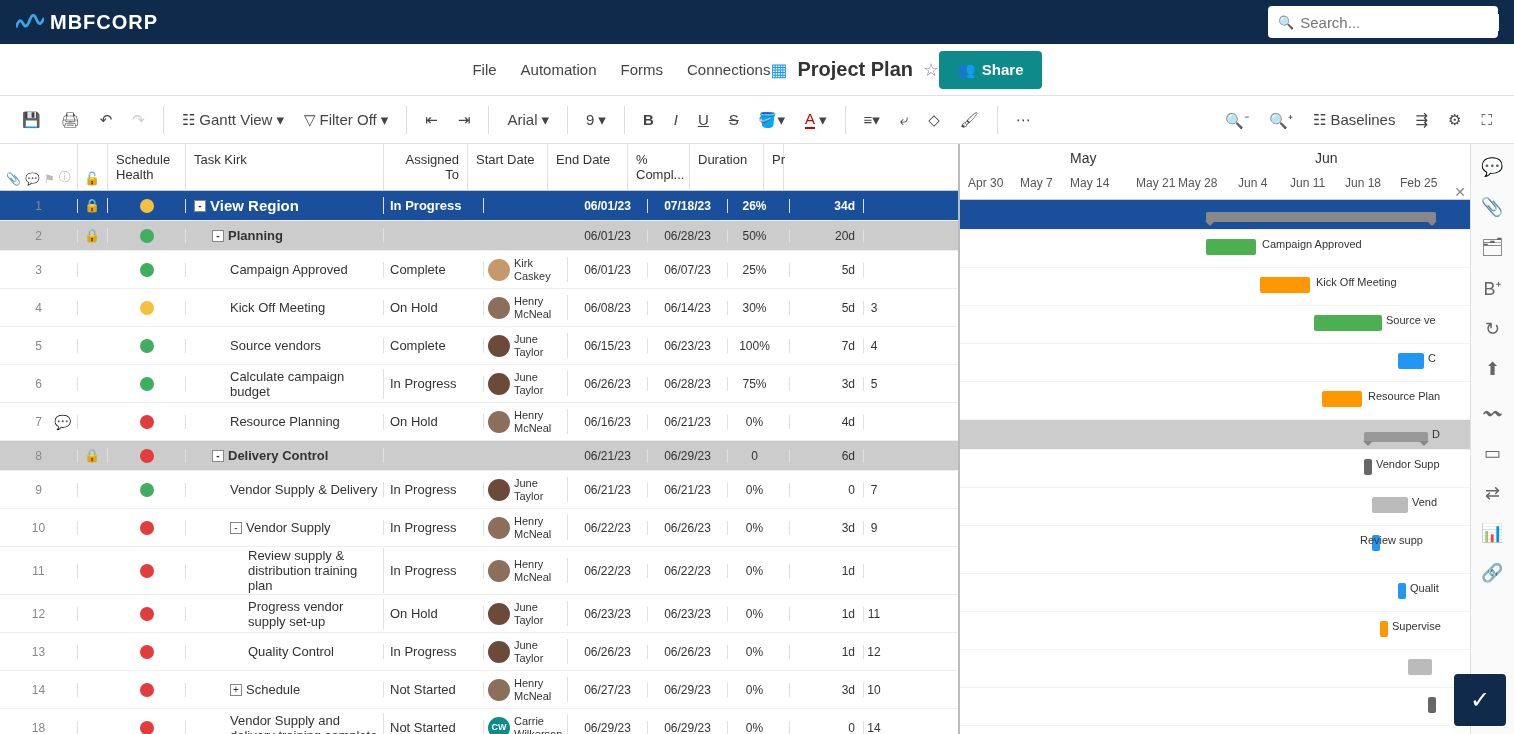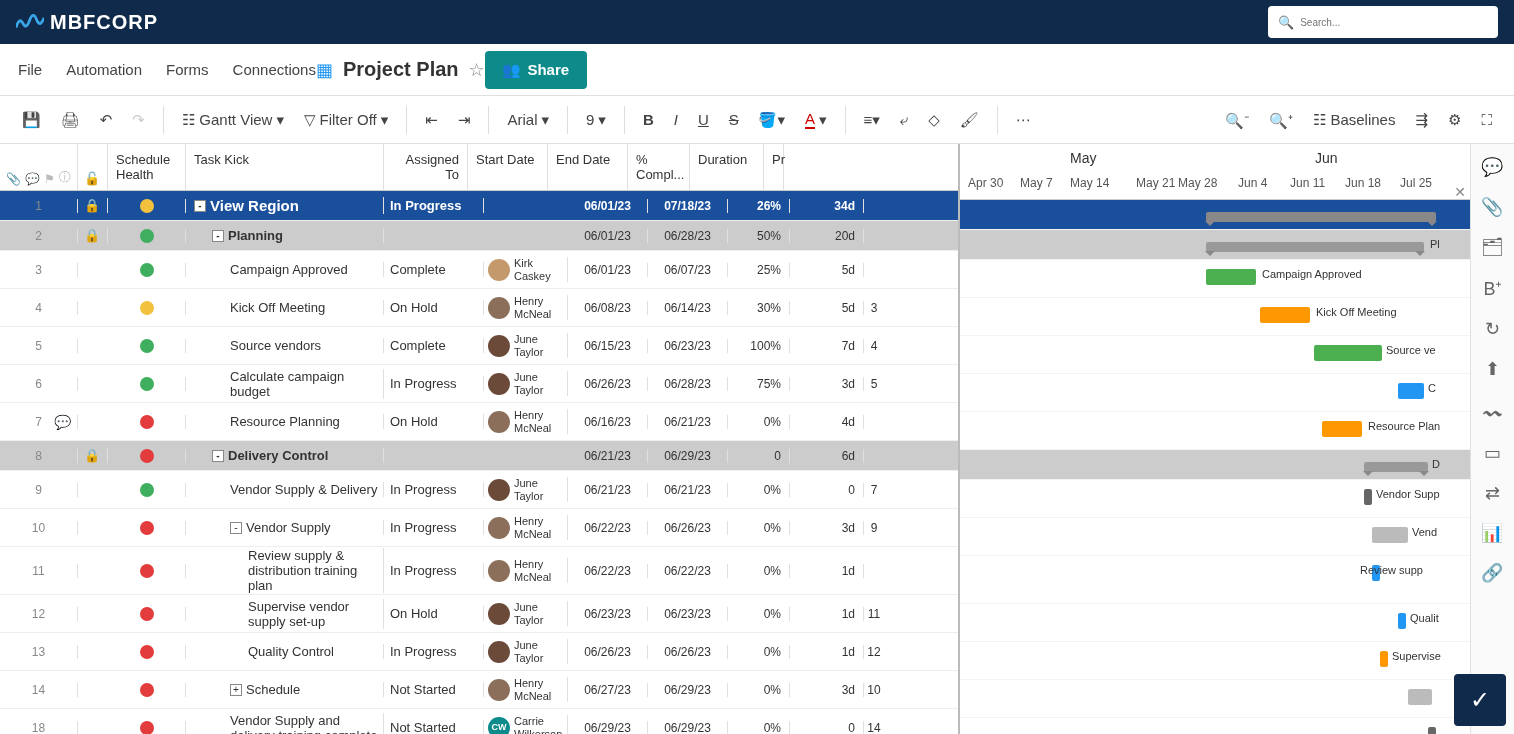--- a/index.html
+++ b/index.html
@@ -4,24 +4,24 @@
 <style>
 * { box-sizing: border-box; margin: 0; padding: 0; }
 body { font-family: Arial, sans-serif; font-size: 13px; color: #333; background: #fff; overflow: hidden; }
 .app { width: 1514px; height: 734px; display: flex; flex-direction: column; }
 
 
 .topbar { background: #0f2a4a; height: 44px; display: flex; align-items: center; padding: 0 16px; justify-content: space-between; }
 .brand { color: #fff; font-size: 20px; font-weight: bold; letter-spacing: 1px; display: flex; align-items: center; gap: 6px; }
 .brand-logo { width: 28px; height: 18px; }
 .search-box { background: #fff; border-radius: 4px; height: 32px; width: 230px; display: flex; align-items: center; padding: 0 10px; gap: 6px; }
-.search-box input { border: none; outline: none; font-size: 10px; flex: 1; }
-
-
-.menubar { height: 52px; display: flex; align-items: center; padding: 0 18px; border-bottom: 1px solid #e0e0e0; justify-content: flex-start; }
+.search-box input { border: none; outline: none; font-size: 15px; flex: 1; }
+
+
+.menubar { height: 52px; display: flex; align-items: center; padding: 0 36px; border-bottom: 1px solid #e0e0e0; justify-content: center; }
 .menubar-left { display: flex; gap: 24px; }
 .menubar-left a { color: #444; text-decoration: none; font-size: 15px; cursor: pointer; }
 .menubar-center { display: flex; align-items: center; gap: 10px; }
 .doc-icon { color: #2196f3; font-size: 18px; }
 .doc-title { font-size: 20px; font-weight: bold; }
 .star-icon { color: #888; font-size: 18px; cursor: pointer; }
 .share-btn { background: #0d8a8a; color: #fff; border: none; border-radius: 4px; padding: 10px 18px; font-size: 15px; font-weight: bold; display: flex; align-items: center; gap: 6px; cursor: pointer; }
 
 
 .toolbar { height: 48px; display: flex; align-items: center; padding: 0 14px; border-bottom: 1px solid #e0e0e0; gap: 4px; }
@@ -57,21 +57,21 @@
 .row-group { background: #ccc; }
 .rownum-col { width: 78px; text-align: center; color: #888; font-size: 12px; border-right: 1px solid #e0e0e0; position: relative; display:flex;align-items:center;justify-content:center; }
 .lock-col { width: 30px; text-align: center; border-right: 1px solid #e0e0e0; color:#888; }
 .health-col { width: 78px; display: flex; justify-content: center; border-right: 1px solid #e0e0e0; }
 .health-dot { width: 14px; height: 14px; border-radius: 50%; }
 .task-col { width: 198px; padding-left: 8px; border-right: 1px solid #e0e0e0; display:flex;align-items:center;gap:4px; }
 .status-col { width: 100px; padding-left: 6px; border-right: 1px solid #e0e0e0; }
 .assigned-col { width: 84px; padding-left: 4px; border-right: 1px solid #e0e0e0; display:flex;align-items:center;gap:4px; font-size:11px; line-height:1.1;}
 .avatar { width:22px; height:22px; border-radius:50%; background:#ccc; flex-shrink:0; display:flex;align-items:center;justify-content:center;font-size:9px;color:#fff;font-weight:bold;}
 .date-col { width: 80px; text-align: center; border-right: 1px solid #e0e0e0; font-size:12px;}
-.pct-col { width: 62px; text-align: right; padding-right:8px; border-right: 1px solid #e0e0e0; font-size:12px;}
+.pct-col { width: 62px; text-align: center; padding-right:8px; border-right: 1px solid #e0e0e0; font-size:12px;}
 .dur-col { width: 74px; text-align: right; padding-right:8px; border-right: 1px solid #e0e0e0; font-size:12px;}
 .pre-col { width: 20px; text-align: center; font-size:12px;}
 
 .row-selected .task-col { font-weight: bold; font-size:15px; }
 .row-selected .status-col { font-weight: bold; }
 .row-selected .date-col, .row-selected .pct-col, .row-selected .dur-col { font-weight: bold; }
 
 .row-group .task-col { font-weight: bold; }
 
 .expand-box { width:12px; height:12px; border:1px solid #888; display:inline-flex; align-items:center; justify-content:center; font-size:10px; line-height:1; cursor:pointer; background:#fff; color:#333;}
@@ -184,21 +184,21 @@
           <div class="rownum-col" style="display:flex;align-items:flex-end;justify-content:center;gap:4px;color:#bbb;padding-bottom:4px">
               <span>📎</span>
               <span>💬</span>
               <span>⚑</span>
               <span>ⓘ</span>
             </div>
           <div class="lock-col">
               <span>🔓</span>
             </div>
           <div class="col-header ch-health">Schedule Health</div>
-          <div class="col-header ch-task">Task Kick</div>
+          <div class="col-header ch-task">Task Kirk</div>
           <div class="col-header ch-assigned">Assigned To</div>
           <div class="col-header ch-start">Start Date</div>
           <div class="col-header ch-end">End Date</div>
           <div class="col-header ch-pct">% Compl...</div>
           <div class="col-header ch-dur">Duration</div>
           <div class="col-header ch-pre">Pr</div>
         </div>
         <div id="data-rows">
             <div class="data-row row-selected" style="height: 30px;">
     <div class="rownum-col">1</div>
@@ -415,21 +415,21 @@
     <div class="dur-col">1d</div>
     <div class="pre-col"></div>
             </div>
             <div class="data-row " style="height: 38px;">
     <div class="rownum-col">12</div>
     <div class="lock-col"></div>
     <div class="health-col">
                 <span class="health-dot" style="background:#e23c3c"></span>
               </div>
     <div class="task-col" style="padding-left:62px">
-                <span>Supervise vendor supply set-up</span>
+                <span>Progress vendor supply set-up</span>
               </div>
     <div class="status-col">On Hold</div>
     <div class="assigned-col">
                 <span class="avatar" style="background:#6b4a3a"></span>
                 <span>June Taylor</span>
               </div>
     <div class="date-col">06/23/23</div>
     <div class="date-col">06/23/23</div>
     <div class="pct-col">0%</div>
     <div class="dur-col">1d</div>
@@ -507,31 +507,27 @@
             </div>
           <div class="gantt-day-row" id="gantt-days">
               <span class="gantt-day" style="left: 8px;">Apr 30</span>
               <span class="gantt-day" style="left: 60px;">May 7</span>
               <span class="gantt-day" style="left: 110px;">May 14</span>
               <span class="gantt-day" style="left: 176px;">May 21</span>
               <span class="gantt-day" style="left: 218px;">May 28</span>
               <span class="gantt-day" style="left: 278px;">Jun 4</span>
               <span class="gantt-day" style="left: 330px;">Jun 11</span>
               <span class="gantt-day" style="left: 385px;">Jun 18</span>
-              <span class="gantt-day" style="left: 440px;">Jul 25</span>
+              <span class="gantt-day" style="left: 440px;">Feb 25</span>
             </div>
           <span class="gantt-close">✕</span>
         </div>
         <div class="gantt-rows" id="gantt-rows">
             <div class="gantt-row row-selected" style="height: 30px;">
               <div class="gbar summary" style="left:246px;width:230px;background:#888"></div>
-            </div>
-            <div class="gantt-row row-group" style="height: 30px;">
-              <div class="gbar summary" style="left:246px;width:218px;background:#999"></div>
-              <span class="glabel" style="left:470px">Pl</span>
             </div>
             <div class="gantt-row " style="height: 38px;">
               <div class="gbar " style="left:246px;width:50px;background:#4caf50"></div>
               <span class="glabel" style="left:302px">Campaign Approved</span>
             </div>
             <div class="gantt-row " style="height: 38px;">
               <div class="gbar " style="left:300px;width:50px;background:#ff9800"></div>
               <span class="glabel" style="left:356px">Kick Off Meeting</span>
             </div>
             <div class="gantt-row " style="height: 38px;">

